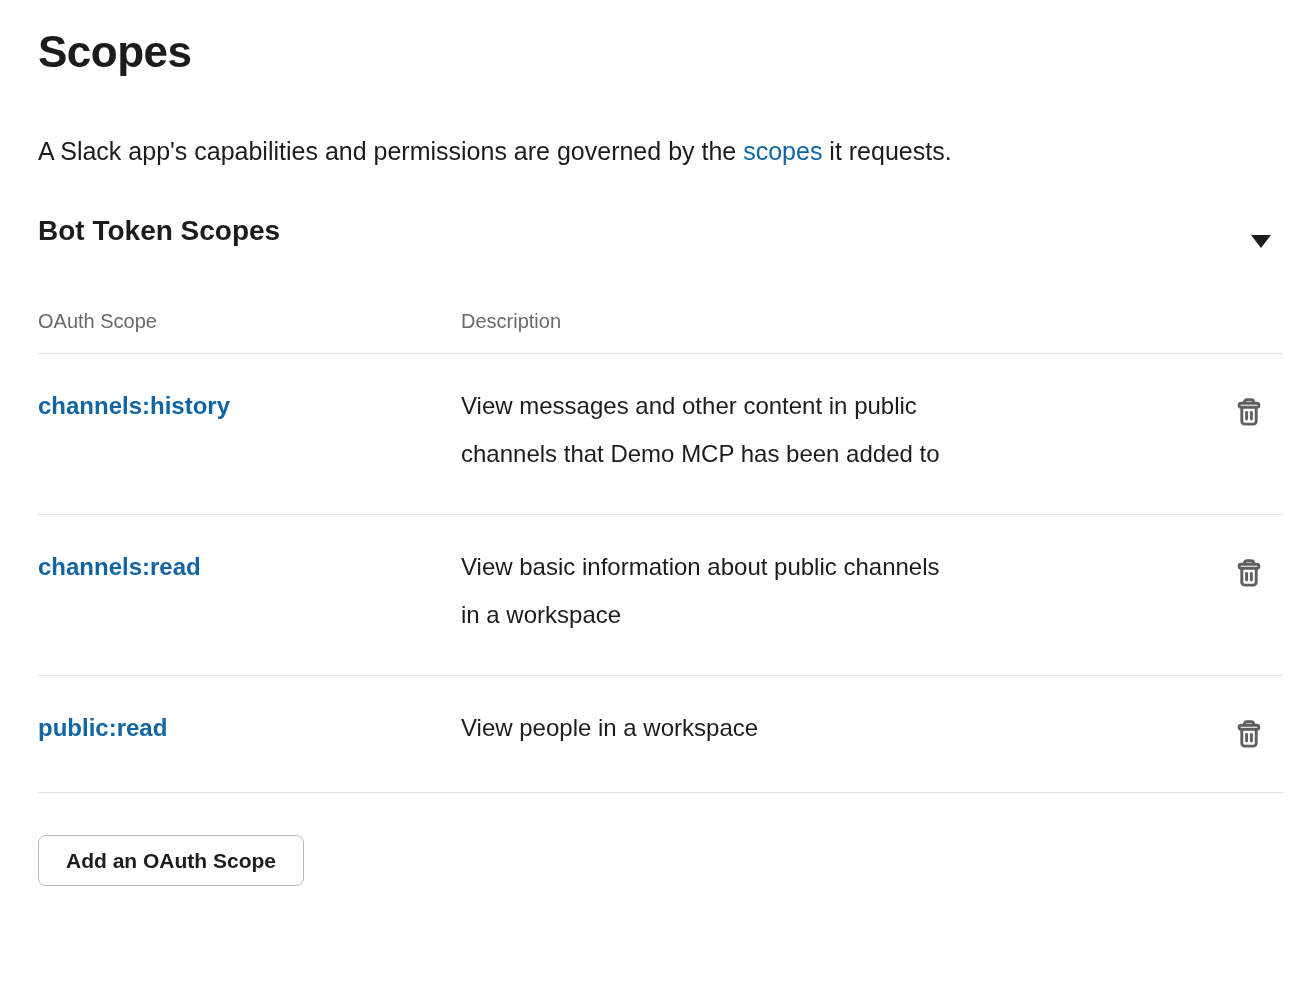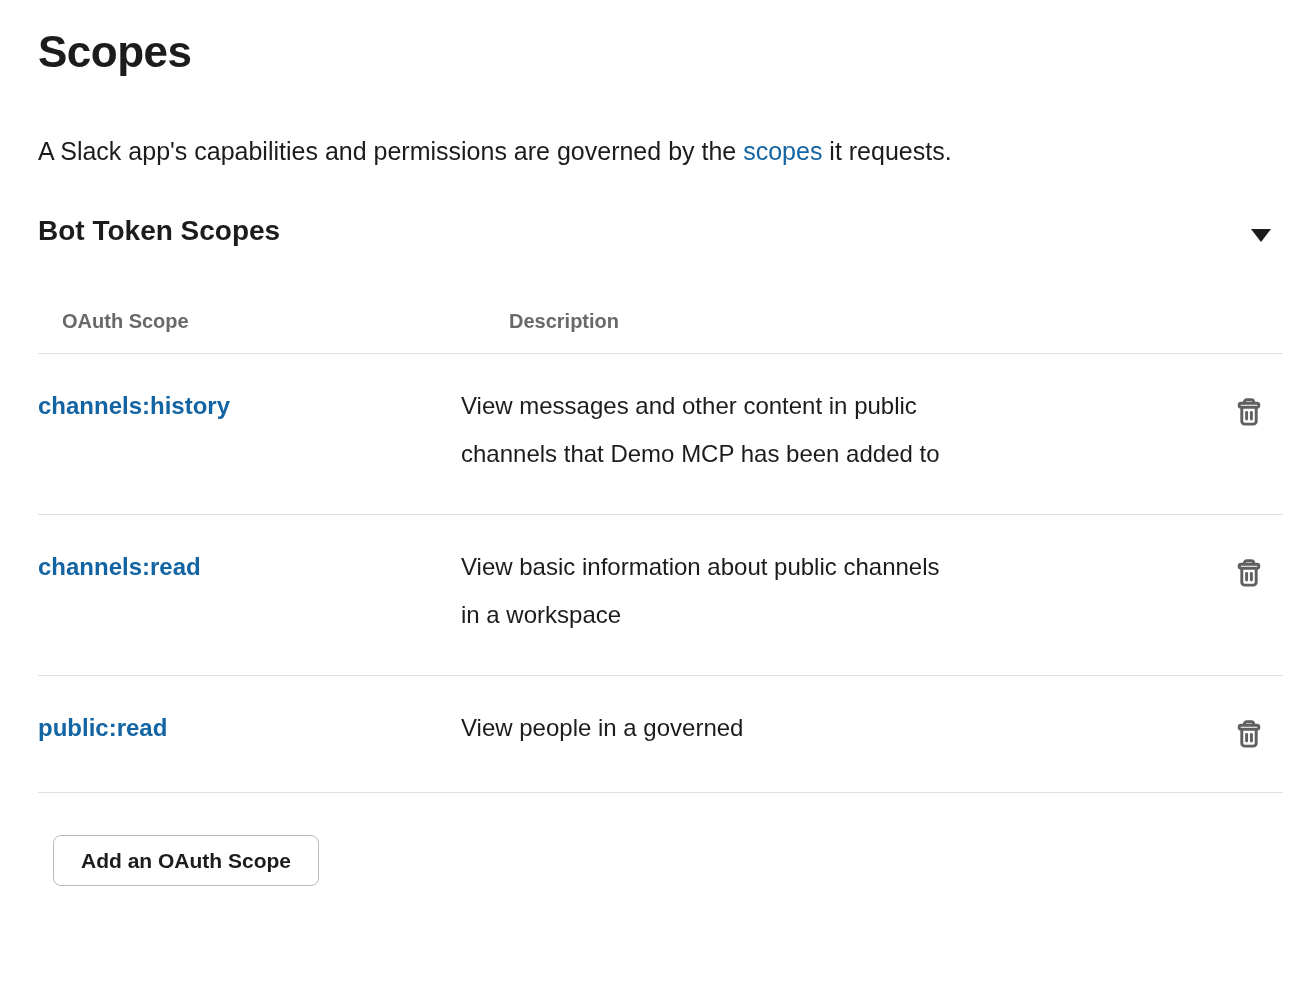--- a/index.html
+++ b/index.html
@@ -28,21 +28,21 @@
     line-height: 34px;
   }
   .intro a, .scope-link {
     color: #1264a3;
     text-decoration: none;
     cursor: pointer;
   }
   .section-header-row {
     margin-top: 46px;
     display: flex;
-    align-items: center;
+    align-items: flex-end;
     justify-content: space-between;
   }
   .section-heading {
     font-size: 28px;
     font-weight: 700;
     line-height: 34px;
   }
   .caret-down {
     width: 0; height: 0;
     border-left: 10px solid transparent;
@@ -59,22 +59,21 @@
   }
   .table-header {
     margin-top: 62px;
     display: flex;
     padding-bottom: 20px;
     border-bottom: 1px solid #e0e0e0;
   }
   .th {
     font-size: 20px;
     color: #696969;
-    font-weight: 700;
-    margin-left: 24px;
+    font-weight: 400;
   }
   .th-scope { width: 423px; }
   .scope-row {
     display: flex;
     align-items: flex-start;
     padding: 28px 0 36px 0;
     border-bottom: 1px solid #e0e0e0;
   }
   .cell-scope {
     width: 423px;
@@ -111,21 +110,20 @@
     background: #ffffff;
     border: 1px solid #b9b9b9;
     border-radius: 8px;
     height: 51px;
     padding: 0 27px;
     font-family: "Liberation Sans", "DejaVu Sans", sans-serif;
     font-size: 21px;
     font-weight: 700;
     color: #1d1c1d;
     cursor: pointer;
-    margin-left: 15px;
   }
 </style>
 </head>
 <body>
 
 <div class="container">
 
   <h1 class="page-title">Scopes</h1>
 
   <p class="intro"><span>A Slack app's capabilities and permissions are governed by the </span><a href="#" class="intro-link">scopes</a><span> it requests.</span></p>
@@ -173,21 +171,21 @@
           <line x1="13.8" y1="12.4" x2="13.8" y2="17.4"></line>
         </svg>
       </button>
     </div>
   </div>
 
   <div class="scope-row">
     <div class="cell-scope">
       <a href="#" class="scope-link">public:read</a>
     </div>
-    <div class="cell-desc">View people in a governed</div>
+    <div class="cell-desc">View people in a workspace</div>
     <div class="cell-action">
       <button class="trash-btn">
         <svg width="32" height="37" viewBox="0 0 24 25" fill="none" stroke="#616061" stroke-width="2.2" stroke-linecap="round" stroke-linejoin="round">
           <path d="M8.5 5.3 V4.8 A1.8 1.8 0 0 1 10.3 3 h3.4 A1.8 1.8 0 0 1 15.5 4.8 V5.3"></path>
           <rect x="4.6" y="5.6" width="14.8" height="3" rx="1.5"></rect>
           <path d="M6.6 9.2 V19 A2.2 2.2 0 0 0 8.8 21.2 h6.4 A2.2 2.2 0 0 0 17.4 19 V9.2"></path>
           <line x1="10.2" y1="12.4" x2="10.2" y2="17.4"></line>
           <line x1="13.8" y1="12.4" x2="13.8" y2="17.4"></line>
         </svg>
       </button>

